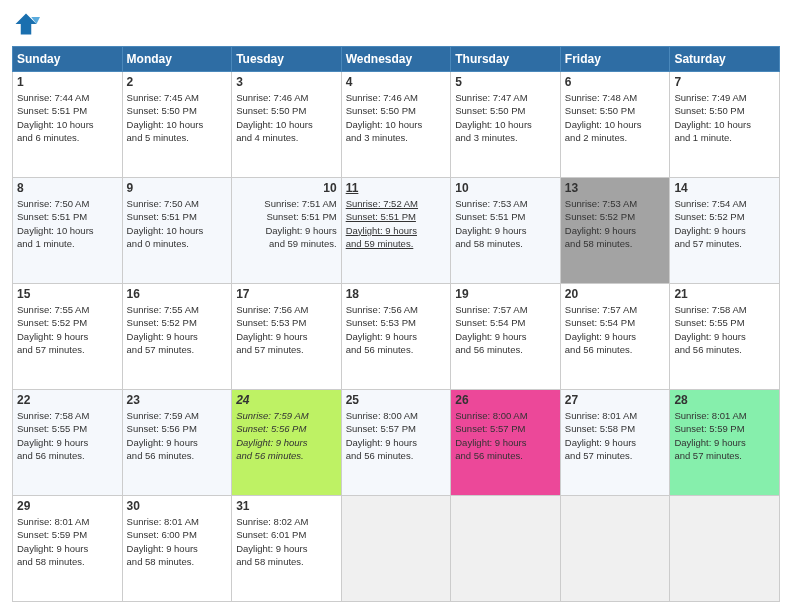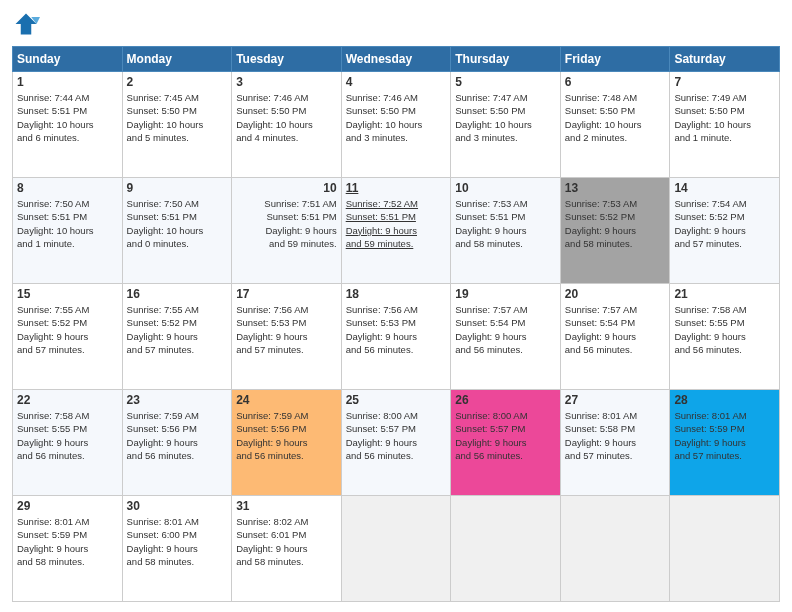--- a/index.html
+++ b/index.html
@@ -232,37 +232,37 @@
         </tr>
         <tr>
           <td style="background: rgb(245, 248, 252);">
             <span class="day-num">22</span>
             <div class="cell-text">Sunrise: 7:58 AM<br>Sunset: 5:55 PM<br>Daylight: 9 hours<br>and 56 minutes.</div>
           </td>
           <td style="background: rgb(245, 248, 252); margin-top: 20px;">
             <span class="day-num">23</span>
             <div class="cell-text">Sunrise: 7:59 AM<br>Sunset: 5:56 PM<br>Daylight: 9 hours<br>and 56 minutes.</div>
           </td>
-          <td style="background: #fdba74;">
+          <td style="background: #bef264; font-style: italic;">
             <span class="day-num">24</span>
             <div class="cell-text">Sunrise: 7:59 AM<br>Sunset: 5:56 PM<br>Daylight: 9 hours<br>and 56 minutes.</div>
           </td>
           <td style="background: rgb(245, 248, 252);">
             <span class="day-num">25</span>
             <div class="cell-text">Sunrise: 8:00 AM<br>Sunset: 5:57 PM<br>Daylight: 9 hours<br>and 56 minutes.</div>
           </td>
           <td style="background: #ec4899;">
             <span class="day-num">26</span>
             <div class="cell-text">Sunrise: 8:00 AM<br>Sunset: 5:57 PM<br>Daylight: 9 hours<br>and 56 minutes.</div>
           </td>
           <td style="background: rgb(245, 248, 252); margin-left: 20px;">
             <span class="day-num">27</span>
             <div class="cell-text">Sunrise: 8:01 AM<br>Sunset: 5:58 PM<br>Daylight: 9 hours<br>and 57 minutes.</div>
           </td>
-          <td style="background: #0ea5e9;">
+          <td style="background: #86efac;">
             <span class="day-num">28</span>
             <div class="cell-text">Sunrise: 8:01 AM<br>Sunset: 5:59 PM<br>Daylight: 9 hours<br>and 57 minutes.</div>
           </td>
         </tr>
         <tr>
           <td>
             <span class="day-num">29</span>
             <div class="cell-text">Sunrise: 8:01 AM<br>Sunset: 5:59 PM<br>Daylight: 9 hours<br>and 58 minutes.</div>
           </td>
           <td>

